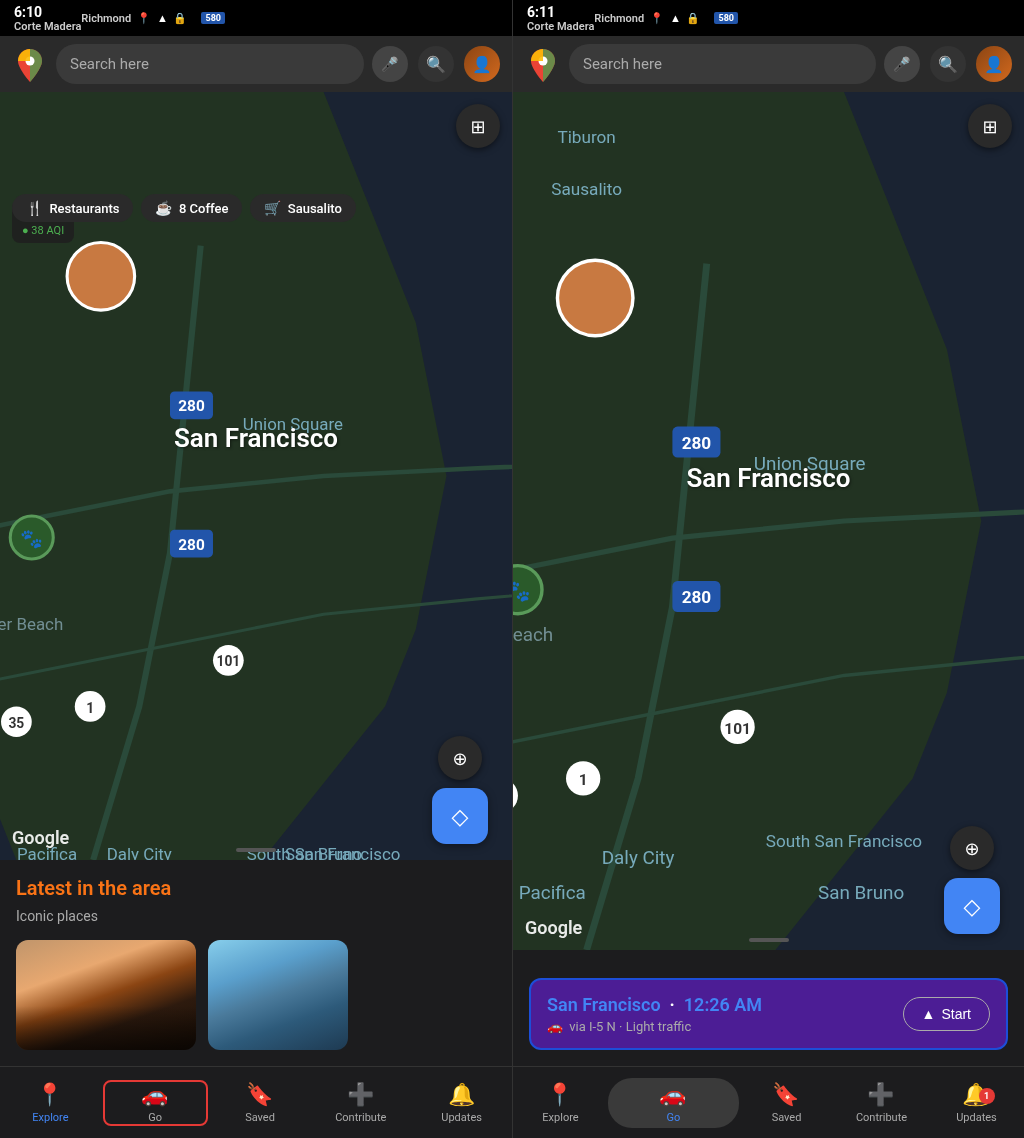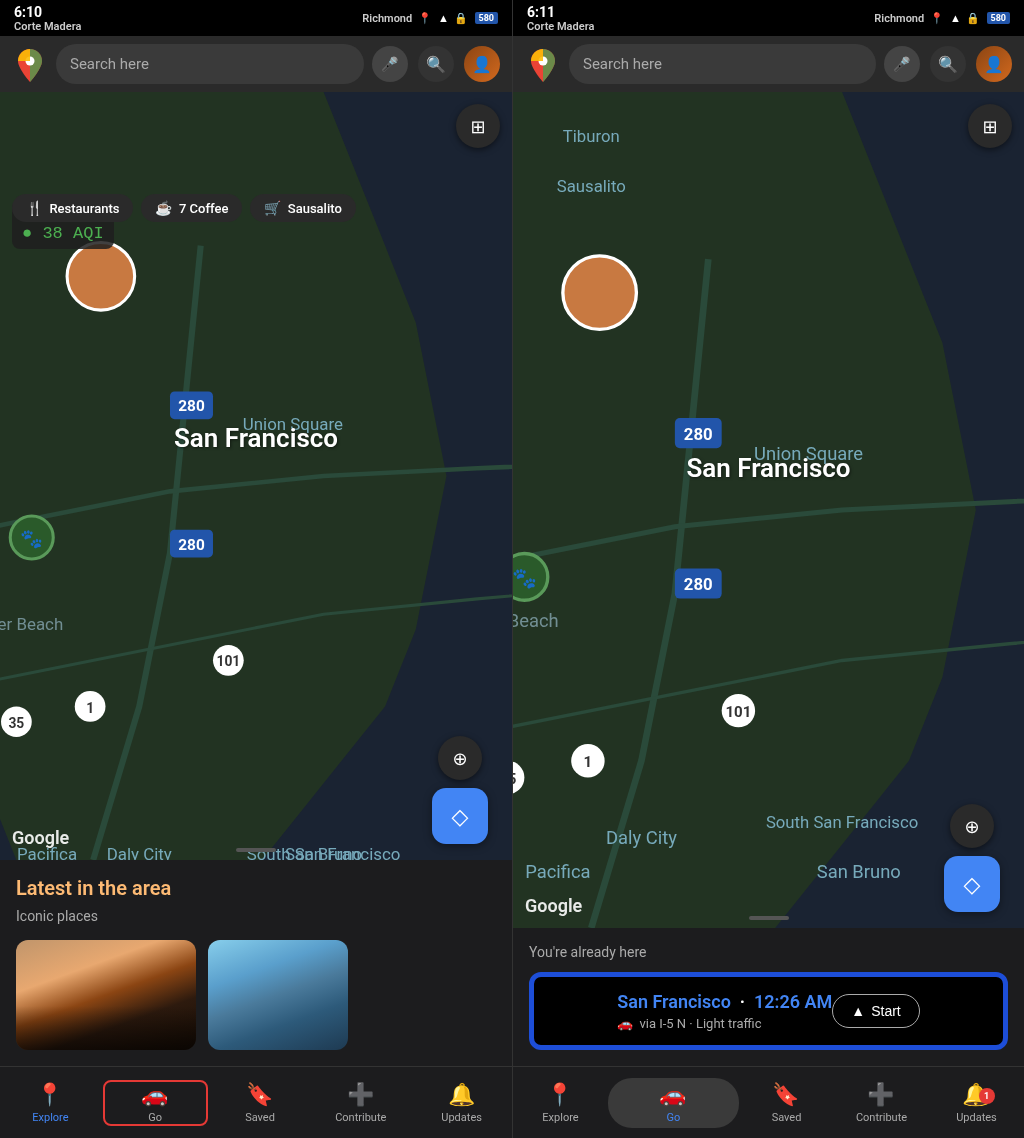--- a/index.html
+++ b/index.html
@@ -23,39 +23,40 @@
       position: relative;
       overflow: hidden;
     }
 
     
     .status-bar {
       height: 36px;
       background: #000;
       display: flex;
       align-items: center;
-      justify-content: space-between;
+      justify-content: flex-start;
       padding: 0 14px;
       color: #fff;
       font-size: 13px;
       font-weight: 600;
       flex-shrink: 0;
     }
     .status-bar .time { font-size: 14px; font-weight: 700; }
     .status-bar .carrier { font-size: 11px; color: #ccc; }
     .status-bar-left { display: flex; flex-direction: column; }
     .highway-badge {
       background: #2255aa;
       color: #fff;
       font-size: 9px;
       font-weight: 700;
       padding: 1px 4px;
       border-radius: 2px;
       min-width: 22px;
       text-align: center;
+      margin-left: 8px;
     }
 
     
     .search-bar {
       height: 56px;
       background: #2a2a2a;
       display: flex;
       align-items: center;
       padding: 8px 12px;
       gap: 8px;
@@ -199,21 +200,21 @@
       top: 56px;
       left: 12px;
       background: rgba(30,30,30,0.85);
       border-radius: 8px;
       padding: 6px 10px;
       color: #fff;
       font-size: 12px;
       z-index: 5;
     }
     .weather-badge .temp { font-size: 15px; font-weight: 600; }
-    .weather-badge .aqi { color: #4caf50; font-size: 17px; font-family: Liberation Mono, monospace; }
+    .weather-badge .aqi { color: #4caf50; font-size: 11px; }
 
     .layers-btn {
       position: absolute;
       top: 12px;
       right: 12px;
       z-index: 10;
     }
 
     
     .google-watermark {
@@ -241,21 +242,21 @@
 
     
     .bottom-sheet {
       background: #1c1c1e;
       padding: 16px;
       flex-shrink: 0;
       z-index: 20;
     }
 
     .bottom-sheet-title {
-      color: #fdba74;
+      color: #f97316;
       font-size: 20px;
       font-weight: 600;
       margin-bottom: 8px;
     }
     .bottom-sheet-subtitle {
       color: #aaa;
       font-size: 14px;
       margin-bottom: 16px;
     }
 
@@ -334,27 +335,27 @@
       justify-content: center;
     }
     .nav-item.highlighted {
       border: 2px solid #e53935;
       border-radius: 8px;
       margin: 4px 2px;
     }
 
     
     .home-card {
-      background: #000000;
-      border: 5px solid #1d4ed8;
+      background: #4c1d95;
+      border: 2px solid #1d4ed8;
       border-radius: 12px;
       padding: 14px 16px;
       display: flex;
       align-items: center;
-      justify-content: center;
+      justify-content: space-between;
       margin-top: 12px;
     }
     .home-card-info h3 { color: #fff; font-size: 18px; font-weight: 600; }
     .home-card-info h3 span { color: #4285f4; }
     .home-card-info p { color: #aaa; font-size: 13px; margin-top: 4px; display: flex; align-items: center; gap: 6px; }
     .start-btn {
       background: transparent;
       border: 1.5px solid #aaa;
       border-radius: 24px;
       padding: 8px 18px;
@@ -421,21 +422,21 @@
 
   <div class="map-area">
 
     <div class="category-pills">
       <div class="pill">
         <span class="pill-icon">🍴</span>
         <span>Restaurants</span>
       </div>
       <div class="pill">
         <span class="pill-icon">☕</span>
-        <span>7 Coffee</span>
+        <span>8 Coffee</span>
       </div>
       <div class="pill">
         <span class="pill-icon">🛒</span>
         <span>Sausalito</span>
       </div>
     </div>
 
     <svg class="map-bg" viewBox="0 0 512 500" preserveAspectRatio="xMidYMid slice">
 
       <rect width="512" height="500" fill="#1a2332"></rect>
@@ -605,21 +606,20 @@
     <div class="map-overlay-btn" style="position:absolute;bottom:80px;right:30px;">⊕</div>
 
     <div class="nav-btn" style="position:absolute;bottom:16px;right:24px;">◇</div>
 
     <div class="google-watermark">Google</div>
 
     <div class="drag-handle" style="bottom:8px;"></div>
   </div>
 
   <div class="bottom-sheet">
-    <div class="home-section-sub">You're already here</div>
     <div class="home-card">
       <div class="home-card-info">
         <h3>
           <span>San Francisco</span>
           &nbsp;·&nbsp;
           <span style="color:#4285f4;">12:26 AM</span>
         </h3>
         <p>
           <span>🚗</span>
           <span>via I-5 N · Light traffic</span>

